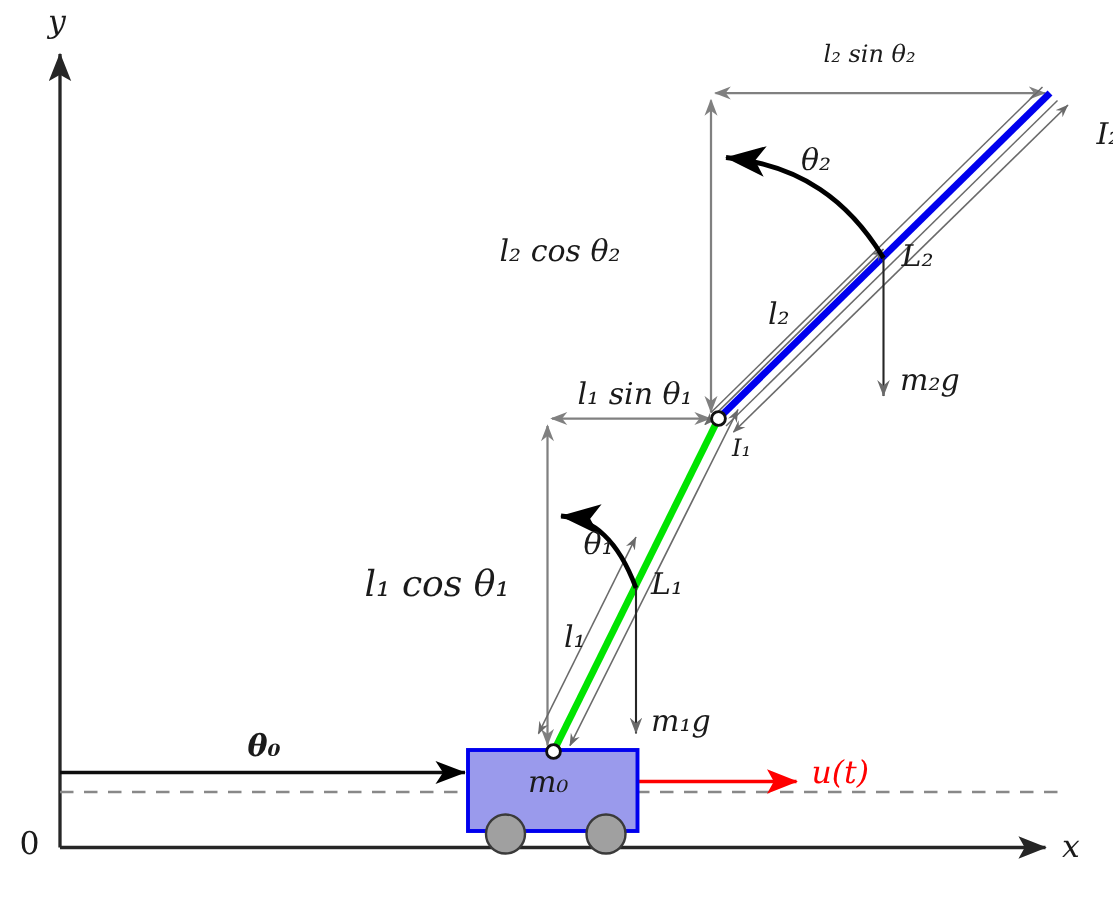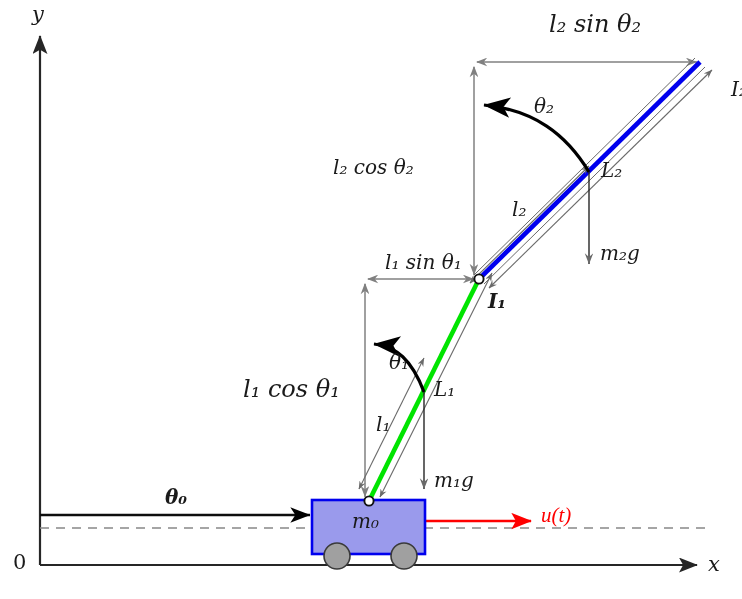--- a/index.html
+++ b/index.html
@@ -3,21 +3,21 @@
 <meta charset="utf-8">
 <style>
   html,body{margin:0;padding:0;background:#ffffff;}
   body{width:742px;height:599px;overflow:hidden;
        font-family:"DejaVu Serif",serif;}
   #stage{position:relative;width:742px;height:599px;background:#fff;}
   svg{position:absolute;left:0;top:0;width:742px;height:599px;}
   .lbl{position:absolute;font-family:"DejaVu Serif",serif;font-style:italic;
        color:#1a1a1a;white-space:nowrap;line-height:1;}
   .up{font-style:normal;}
-  .red{color:#ff0000;font-family:Liberation Serif, serif;}
+  .red{color:#ff0000;}
 </style>
 </head>
 <body>
 
 <div id="stage">
 
   <svg viewBox="0 0 742 599">
     <defs>
       <marker id="ah-dark" markerWidth="10" markerHeight="10" refX="8.2" refY="3.4" orient="auto" markerUnits="strokeWidth">
         <path d="M0,0 L8.6,3.4 L0,6.8 L1.9,3.4 z" fill="#262626"></path>
@@ -93,21 +93,21 @@
     <circle cx="369" cy="501" r="4.6" fill="#ffffff" stroke="#111111" stroke-width="1.9"></circle>
     <circle cx="479" cy="279" r="4.6" fill="#ffffff" stroke="#111111" stroke-width="1.9"></circle>
   </svg>
 
   <div class="lbl" style="left:32px;top:4px;font-size:21px;">y</div>
 
   <div class="lbl" style="left:708px;top:554px;font-size:21px;">x</div>
 
   <div class="lbl up" style="left:13px;top:552px;font-size:21px;">0</div>
 
-  <div class="lbl" style="left:549px;top:12px;font-size:24px;">
+  <div class="lbl" style="left:549px;top:28px;font-size:16px;">
     <span>l₂ sin θ₂</span>
   </div>
 
   <div class="lbl" style="left:333px;top:157px;font-size:20px;">
     <span>l₂ cos θ₂</span>
   </div>
 
   <div class="lbl" style="left:385px;top:252px;font-size:20px;">
     <span>l₁ sin θ₁</span>
   </div>
@@ -123,21 +123,21 @@
   <div class="lbl" style="left:534px;top:96px;font-size:20px;font-style:italic;">θ₂</div>
 
   <div class="lbl" style="left:376px;top:414px;font-size:20px;">l₁</div>
 
   <div class="lbl" style="left:512px;top:199px;font-size:20px;">l₂</div>
 
   <div class="lbl" style="left:434px;top:379px;font-size:20px;">L₁</div>
 
   <div class="lbl" style="left:601px;top:160px;font-size:20px;">L₂</div>
 
-  <div class="lbl" style="left:488px;top:291px;font-size:20px;font-weight:bold;">I₁</div>
+  <div class="lbl" style="left:488px;top:291px;font-size:16px;">I₁</div>
 
   <div class="lbl" style="left:731px;top:79px;font-size:20px;text-align:center;">I₂</div>
 
   <div class="lbl" style="left:352px;top:511px;font-size:20px;">m₀</div>
 
   <div class="lbl" style="left:434px;top:470px;font-size:20px;font-style:italic;">m₁g</div>
 
   <div class="lbl" style="left:600px;top:243px;font-size:20px;text-align:right;">m₂g</div>
 
   <div class="lbl red" style="left:541px;top:505px;font-size:21px;">u(t)</div>

